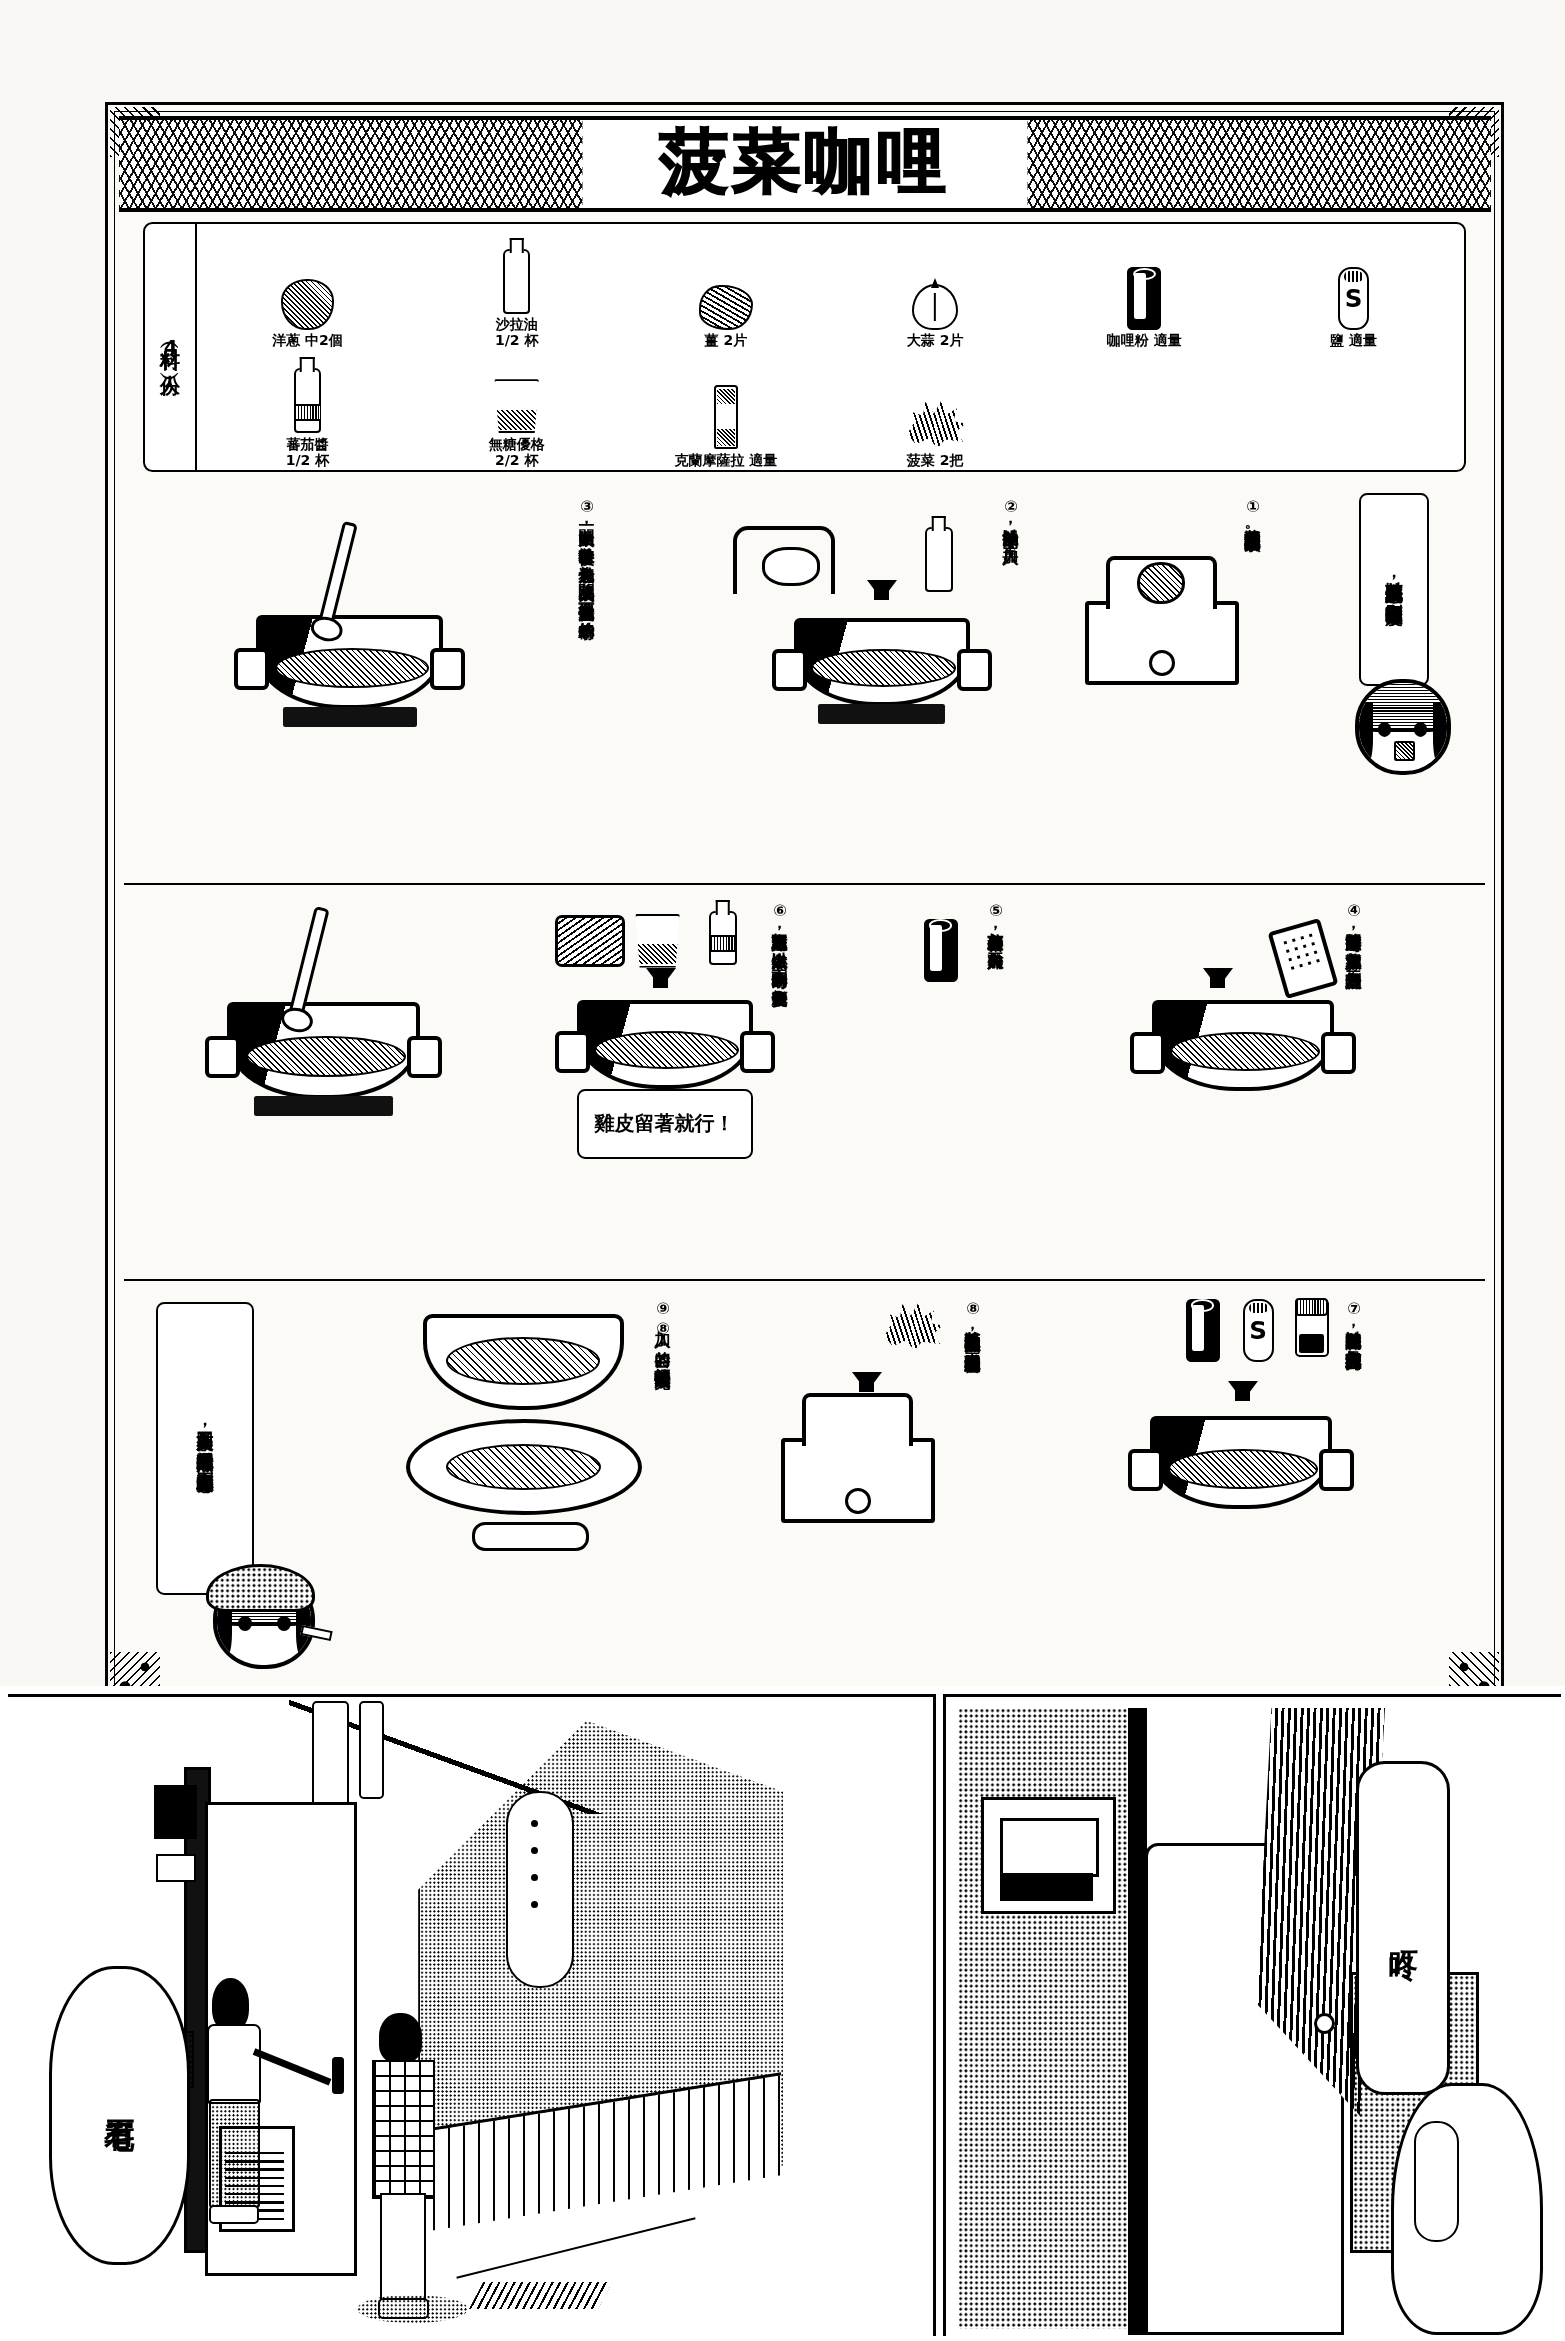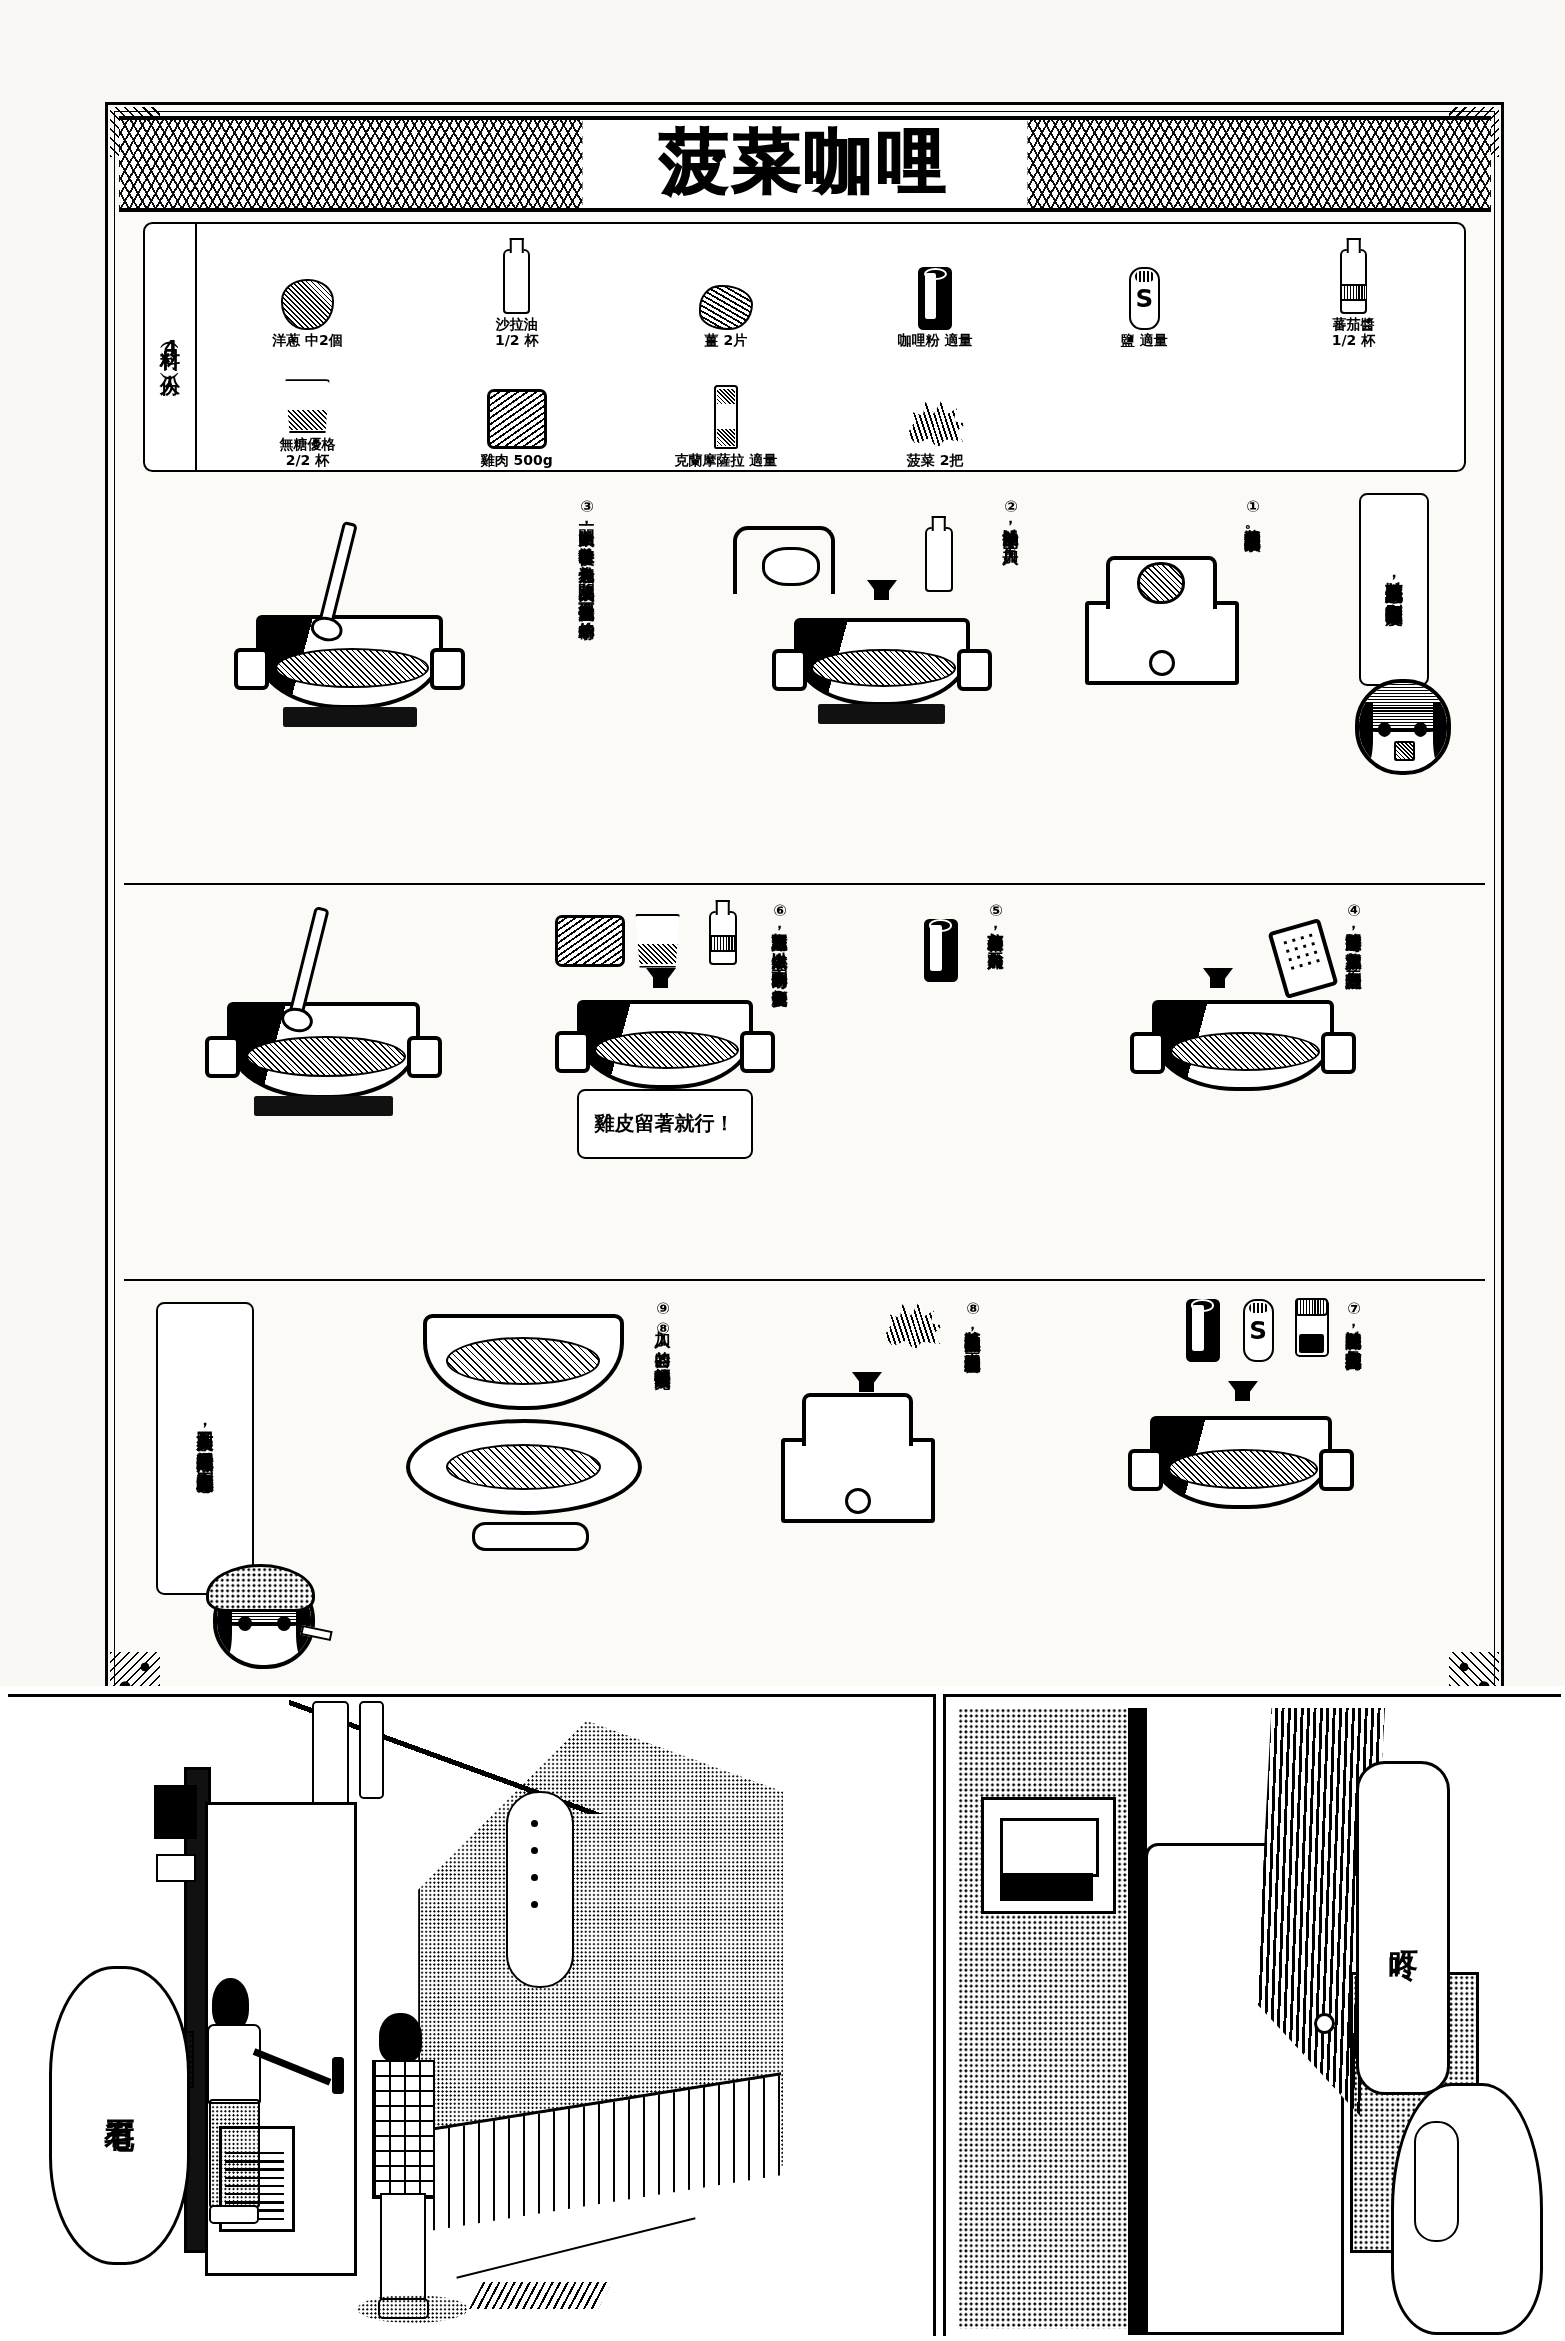--- a/index.html
+++ b/index.html
@@ -249,20 +249,26 @@
 1/2 杯</span>
         </div>
         <div class="ing-cell">
           <span class="ing-art">
               <span class="sh ginger"></span>
             </span>
           <span class="ing-name">薑 2片</span>
         </div>
         <div class="ing-cell">
           <span class="ing-art">
+              <span class="sh garlic"></span>
+            </span>
+          <span class="ing-name">大蒜 2片</span>
+        </div>
+        <div class="ing-cell">
+          <span class="ing-art">
               <span class="sh can"></span>
             </span>
           <span class="ing-name">咖哩粉 適量</span>
         </div>
         <div class="ing-cell">
           <span class="ing-art">
               <span class="sh salt">S</span>
             </span>
           <span class="ing-name">鹽 適量</span>
         </div>
@@ -273,26 +279,20 @@
             </span>
           <span class="ing-name">蕃茄醬
 1/2 杯</span>
         </div>
         <div class="ing-cell">
           <span class="ing-art">
               <span class="sh yog"></span>
             </span>
           <span class="ing-name">無糖優格
 2/2 杯</span>
-        </div>
-        <div class="ing-cell">
-          <span class="ing-art">
-              <span class="sh tray"></span>
-            </span>
-          <span class="ing-name">雞肉 500g</span>
         </div>
         <div class="ing-cell">
           <span class="ing-art">
               <span class="sh tube"></span>
             </span>
           <span class="ing-name">克蘭摩薩拉 適量</span>
         </div>
         <div class="ing-cell">
           <span class="ing-art">
               <span class="sh spinach"></span>

